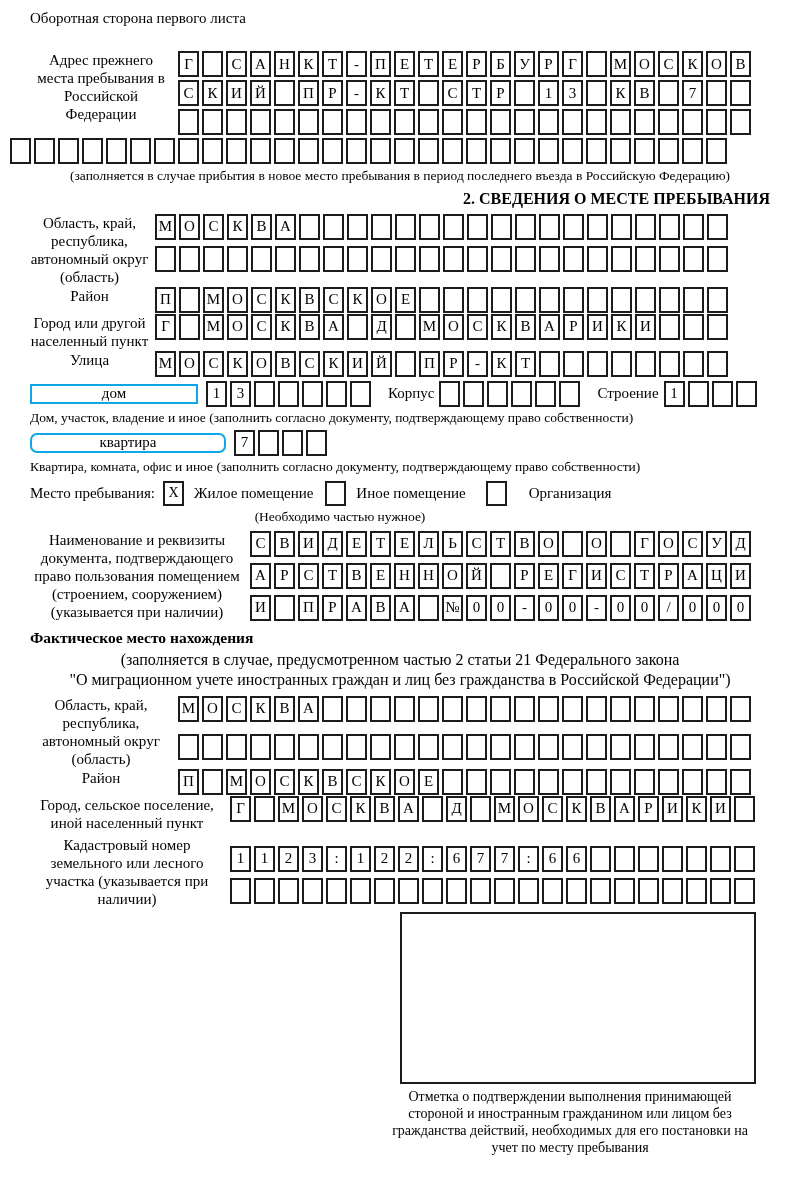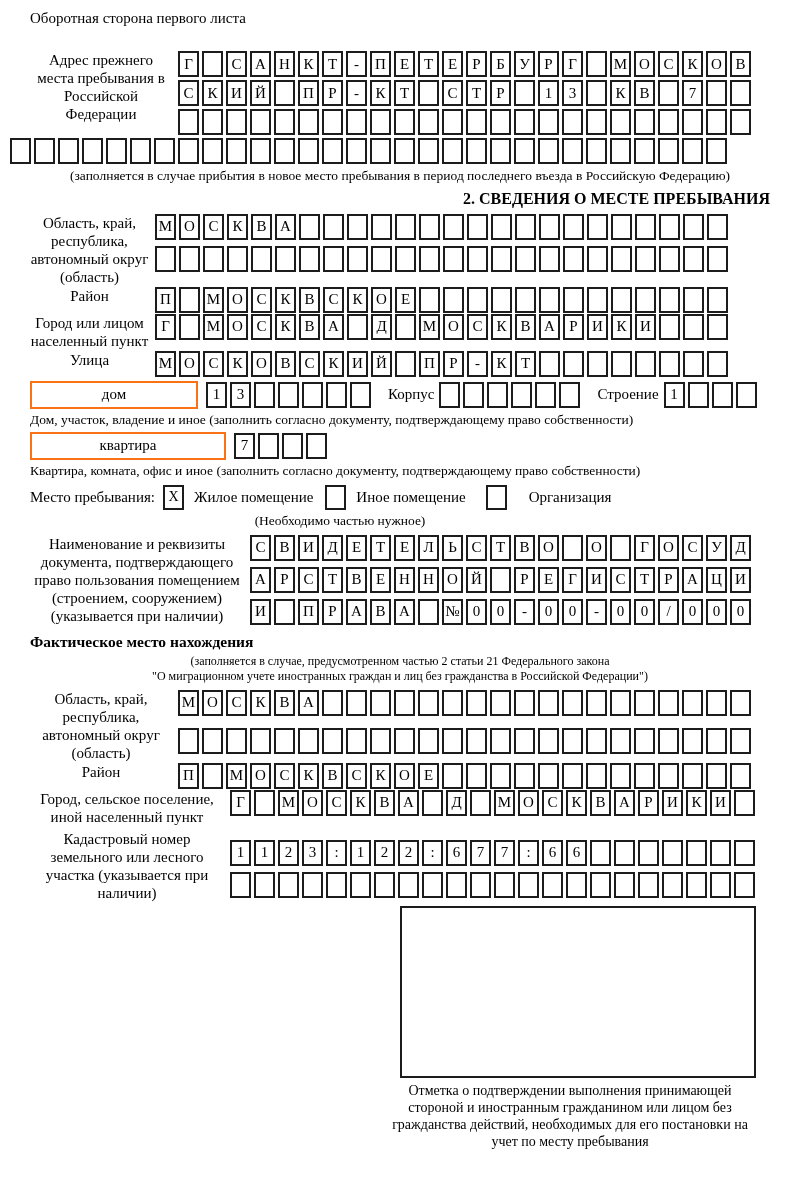--- a/index.html
+++ b/index.html
@@ -34,29 +34,29 @@
   .mt24 { margin-top:24px; }
   .mt6 { margin-top:6px; }  .mt4 { margin-top:4px; }
   .mt3 { margin-top:3px; }  .mt1 { margin-top:1px; }
 
   .overflow-row { margin:3px 0 0 -20px; }
 
   .caption { font-size:13.5px; line-height:1.25; }
   .center { text-align:center; }
   .sec-title { margin-top:5px; text-align:right; font-weight:bold; font-size:16px; }
   .sub-title { margin-top:8px; text-align:left; font-weight:bold; font-size:15.5px; }
-  .cap-line { text-align:center; font-size:12px; line-height:1.25; }
+  .cap-line { text-align:center; font-size:16px; line-height:1.25; }
 
   .house-row, .apt-row { display:flex; align-items:center; }
   .label-box {
-    flex:none; border:2px solid #f97316; height:28px;
+    flex:none; border:2px solid #0ea5e9; height:20px;
     display:flex; align-items:center; justify-content:center; font-size:15px;
   }
   .house-box { width:168px; margin-right:8px; }
-  .apt-box   { width:196px; margin-right:8px; }
+  .apt-box   { width:196px; margin-right:8px;border-radius:7px; }
   .inline-label { flex:none; font-size:15px; margin:0 5px 0 14px; }
 
   .stay-row { display:flex; align-items:center; font-size:15px; margin-top:5px; }
   .checkbox {
     flex:none; width:21px; height:25px; border:2px solid #1c1c1c;
     display:flex; align-items:center; justify-content:center;
     font-size:14px; margin-left:12px; margin-right:10px;
   }
   .cb-first { margin-left:8px; }
   .cb-gap { margin-left:20px; }
@@ -277,21 +277,21 @@
         <div class="cl"></div>
         <div class="cl"></div>
         <div class="cl"></div>
         <div class="cl"></div>
         <div class="cl"></div>
         <div class="cl"></div>
       </div>
   </div>
 
   <div class="field mt1">
-    <div class="flabel w125">Город или лицом населенный пункт</div>
+    <div class="flabel w125">Город или другой населенный пункт</div>
     <div class="cells">
         <div class="cl">Г</div>
         <div class="cl"></div>
         <div class="cl">М</div>
         <div class="cl">О</div>
         <div class="cl">С</div>
         <div class="cl">К</div>
         <div class="cl">В</div>
         <div class="cl">А</div>
         <div class="cl"></div>

